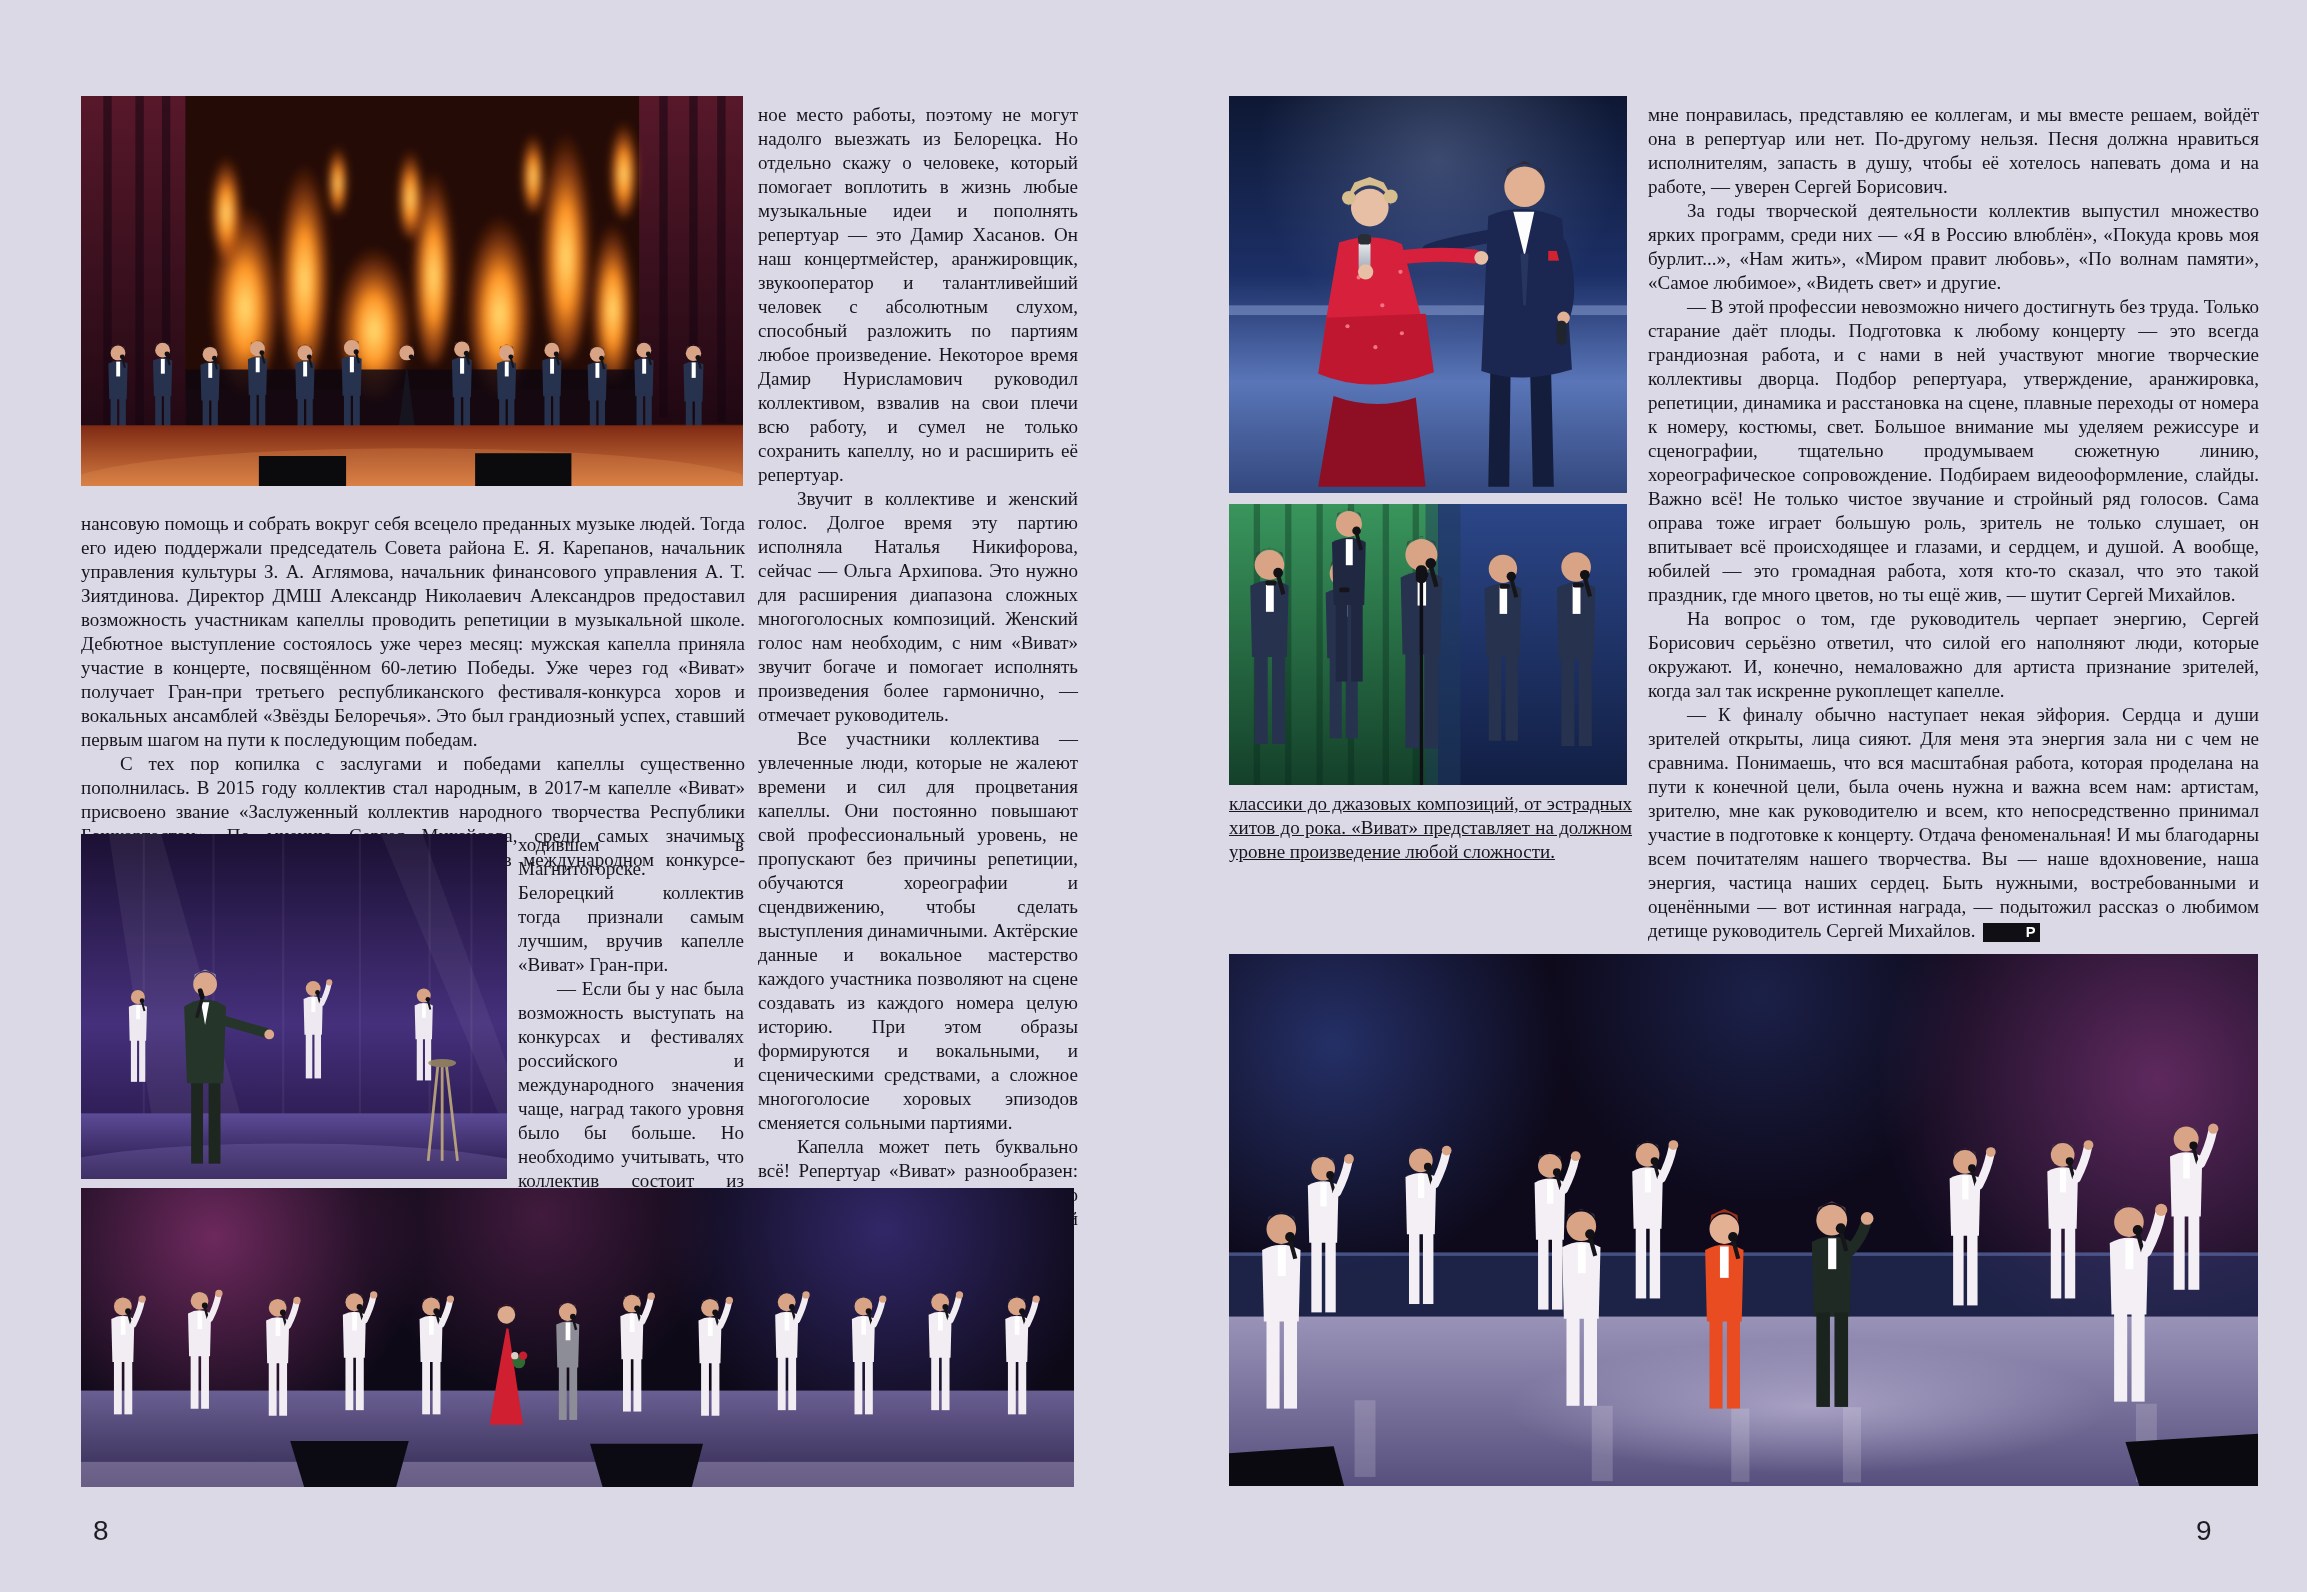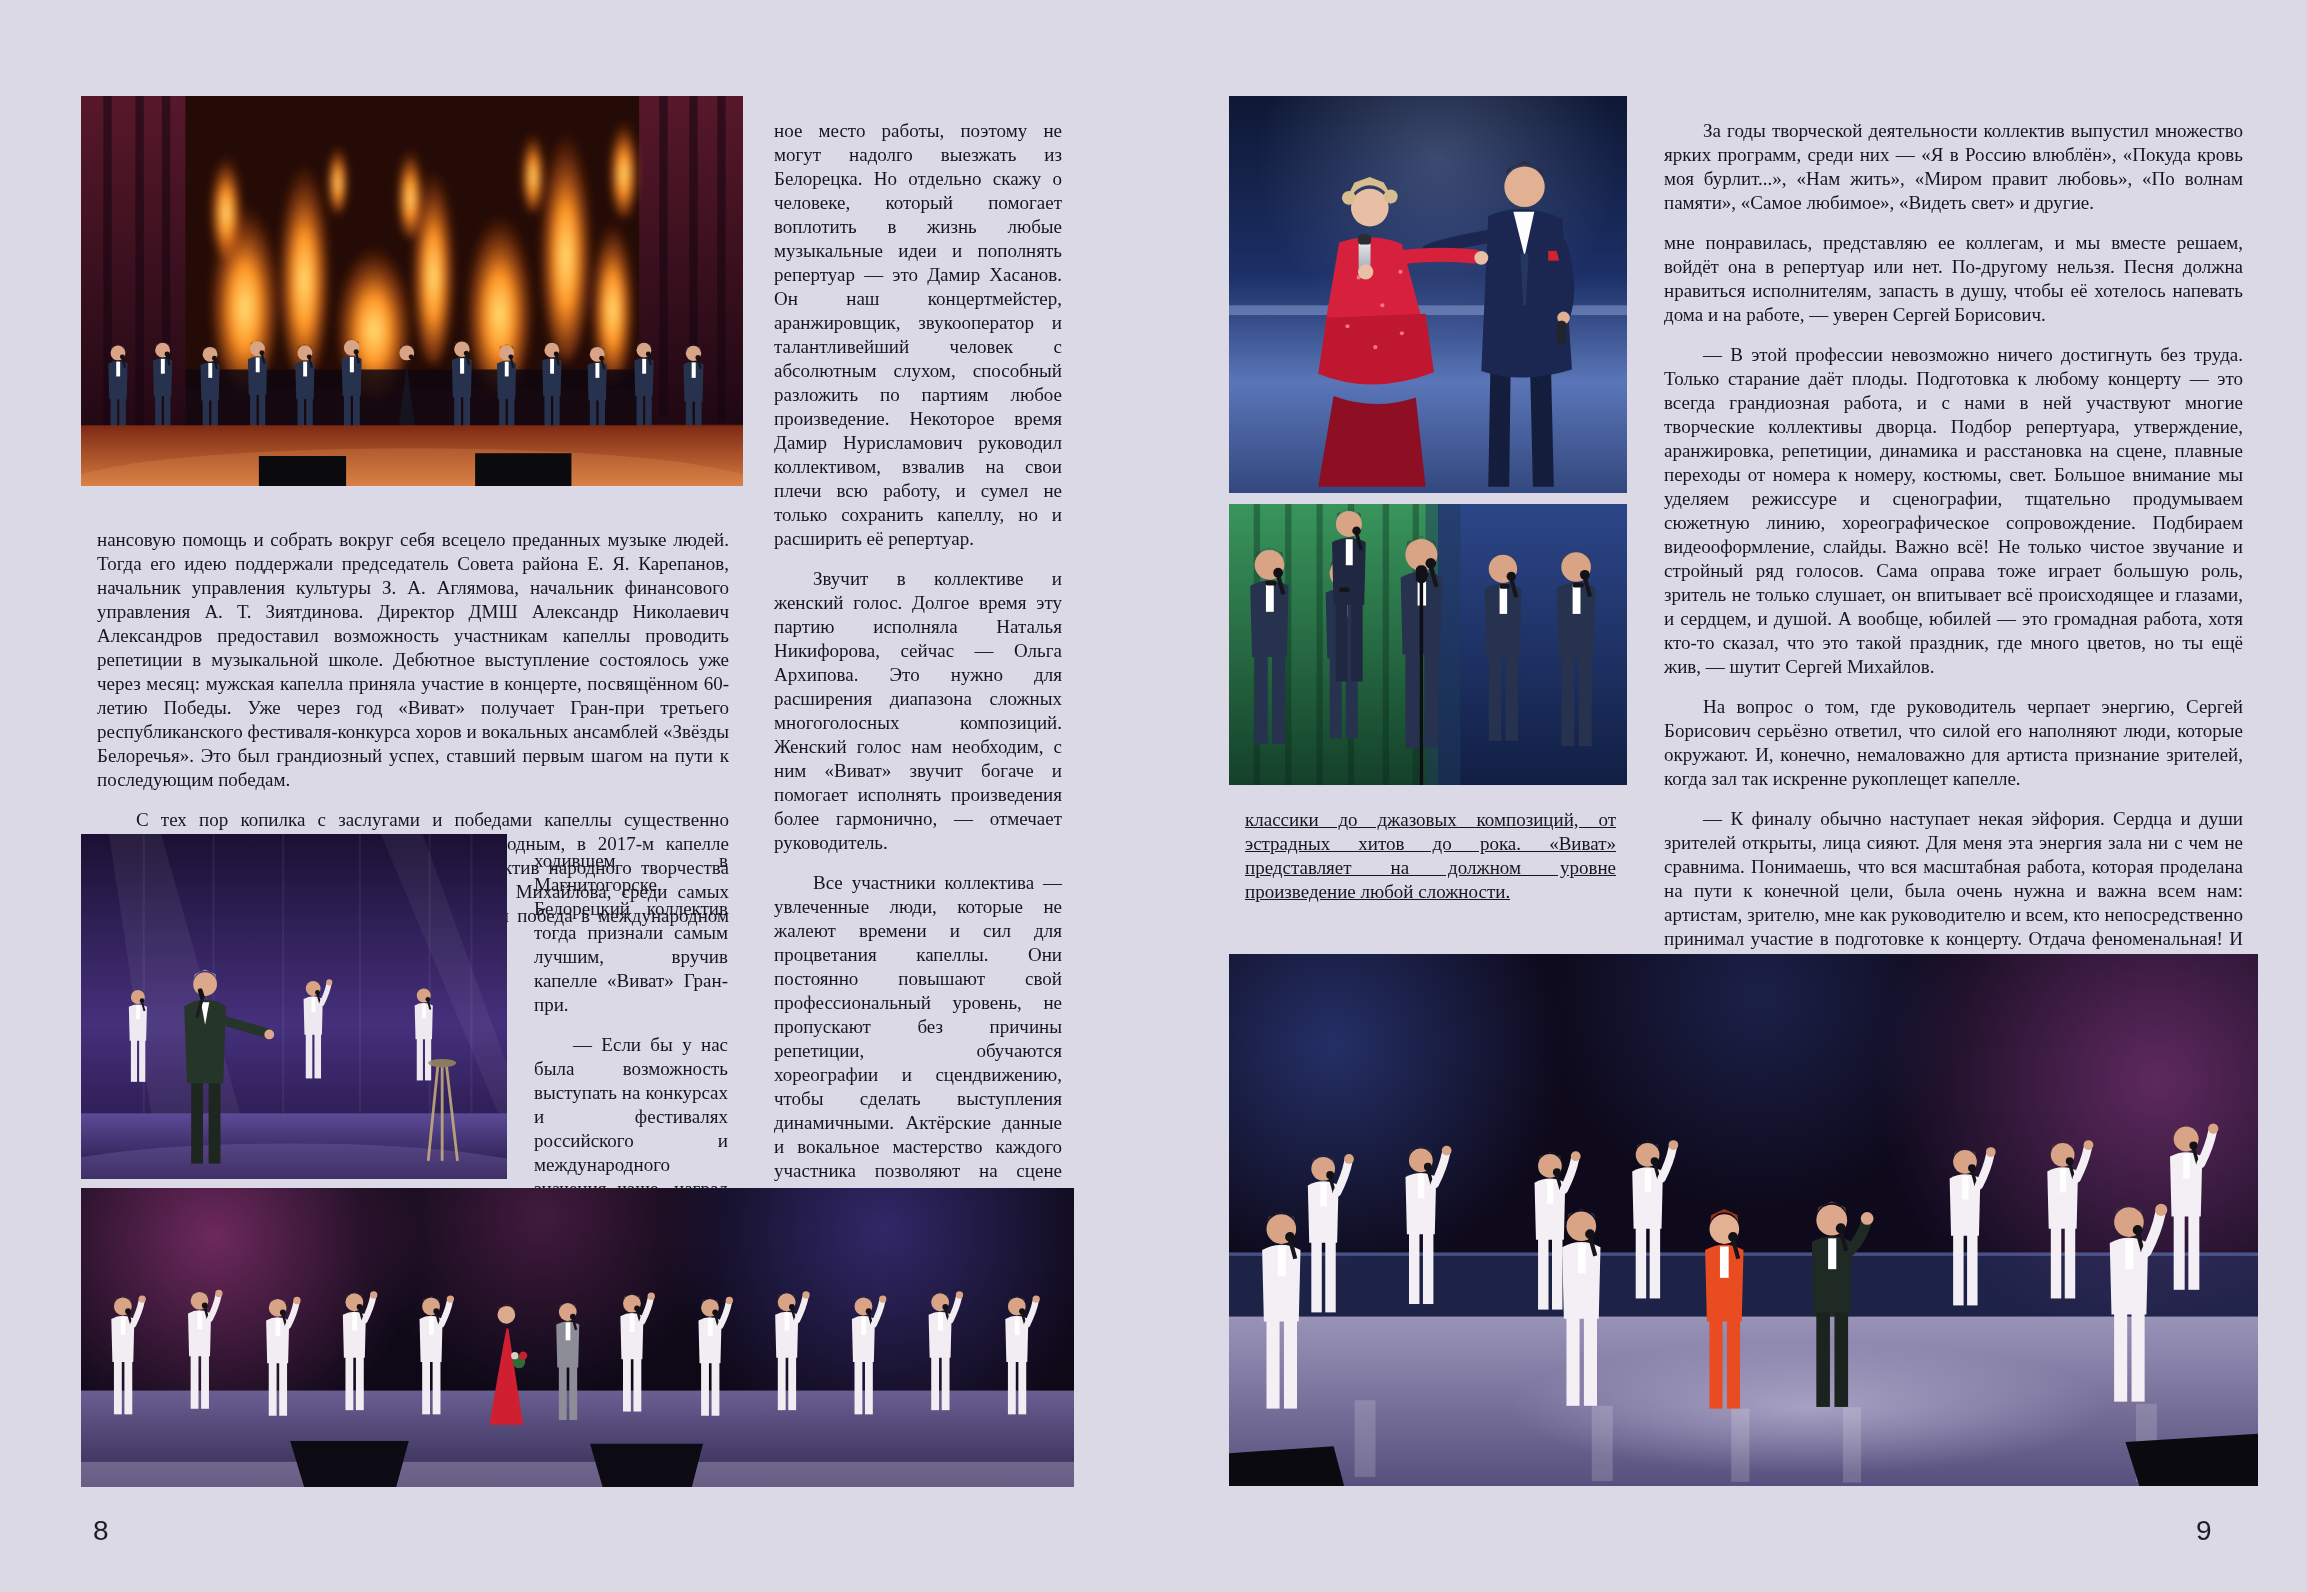--- a/index.html
+++ b/index.html
@@ -7,21 +7,21 @@
   body{
     width:2307px;height:1593px;position:relative;
     background:#dcd9e7;
     font-family:"Liberation Serif", serif;
     color:#17161c;
     overflow:hidden;
   }
   .ph{position:absolute;overflow:hidden;background:#111}
   .ph svg{display:block;width:100%;height:100%}
   .txt{position:absolute;text-align:justify;font-size:19px;line-height:24px}
-  .txt p.para{margin:16px;padding:0}
+  .txt p.para{margin:0;padding:0}
   .txt p.para.indent{text-indent:39px}
   .endmark{
     display:inline-block;background:#101014;color:#fff;
     font-family:"Liberation Sans", sans-serif;font-weight:bold;
     font-size:14.7px;line-height:17.4px;padding:0.7px 4.2px;margin-left:7px;
     vertical-align:baseline;
   }
   .pagenum{
     position:absolute;font-family:"Liberation Sans", sans-serif;
     font-size:28px;color:#1d1c22;
@@ -342,22 +342,22 @@
     <line x1="276" y1="108" x2="276" y2="404" stroke="#0e0e14" stroke-width="5"></line>
     <rect x="268" y="88" width="16" height="26" rx="7" fill="#111116"></rect>
   </svg>
 </div>
 
 <div class="txt" id="text-right-under">
     <p class="para">классики до джазовых композиций, от эстрадных хитов до рока. «Виват» представляет на должном уровне произведение любой сложности.</p>
   </div>
 
 <div class="txt" id="text-right-main">
+    <p class="para">мне понравилась, представляю ее коллегам, и мы вместе решаем, войдёт она в репертуар или нет. По-другому нельзя. Песня должна нравиться исполнителям, запасть в душу, чтобы её хотелось напевать дома и на работе, — уверен Сергей Борисович.</p>
     <p class="para indent">За годы творческой деятельности коллектив выпустил множество ярких программ, среди них — «Я в Россию влюблён», «Покуда кровь моя бурлит...», «Нам жить», «Миром правит любовь», «По волнам памяти», «Самое любимое», «Видеть свет» и другие.</p>
-    <p class="para">мне понравилась, представляю ее коллегам, и мы вместе решаем, войдёт она в репертуар или нет. По-другому нельзя. Песня должна нравиться исполнителям, запасть в душу, чтобы её хотелось напевать дома и на работе, — уверен Сергей Борисович.</p>
     <p class="para indent">— В этой профессии невозможно ничего достигнуть без труда. Только старание даёт плоды. Подготовка к любому концерту — это всегда грандиозная работа, и с нами в ней участвуют многие творческие коллективы дворца. Подбор репертуара, утверждение, аранжировка, репетиции, динамика и расстановка на сцене, плавные переходы от номера к номеру, костюмы, свет. Большое внимание мы уделяем режиссуре и сценографии, тщательно продумываем сюжетную линию, хореографическое сопровождение. Подбираем видеооформление, слайды. Важно всё! Не только чистое звучание и стройный ряд голосов. Сама оправа тоже играет большую роль, зритель не только слушает, он впитывает всё происходящее и глазами, и сердцем, и душой. А вообще, юбилей — это громадная работа, хотя кто-то сказал, что это такой праздник, где много цветов, но ты ещё жив, — шутит Сергей Михайлов.</p>
     <p class="para indent">На вопрос о том, где руководитель черпает энергию, Сергей Борисович серьёзно ответил, что силой его наполняют люди, которые окружают. И, конечно, немаловажно для артиста признание зрителей, когда зал так искренне рукоплещет капелле.</p>
     <p class="para indent">— К финалу обычно наступает некая эйфория. Сердца и души зрителей открыты, лица сияют. Для меня эта энергия зала ни с чем не сравнима. Понимаешь, что вся масштабная работа, которая проделана на пути к конечной цели, была очень нужна и важна всем нам: артистам, зрителю, мне как руководителю и всем, кто непосредственно принимал участие в подготовке к концерту. Отдача феноменальная! И мы благодарны всем почитателям нашего творчества. Вы — наше вдохновение, наша энергия, частица наших сердец. Быть нужными, востребованными и оценёнными — вот истинная награда, — подытожил рассказ о любимом детище руководитель Сергей Михайлов.<span class="endmark">Р</span></p>
   </div>
 
 <div class="ph" id="photo-finale">
   <svg viewBox="0 0 1475 763" preserveAspectRatio="none">
     <defs>
       <radialGradient id="p6bl" cx=".5" cy=".5" r=".5">
           <stop offset="0" stop-color="#3a55b0"></stop>

